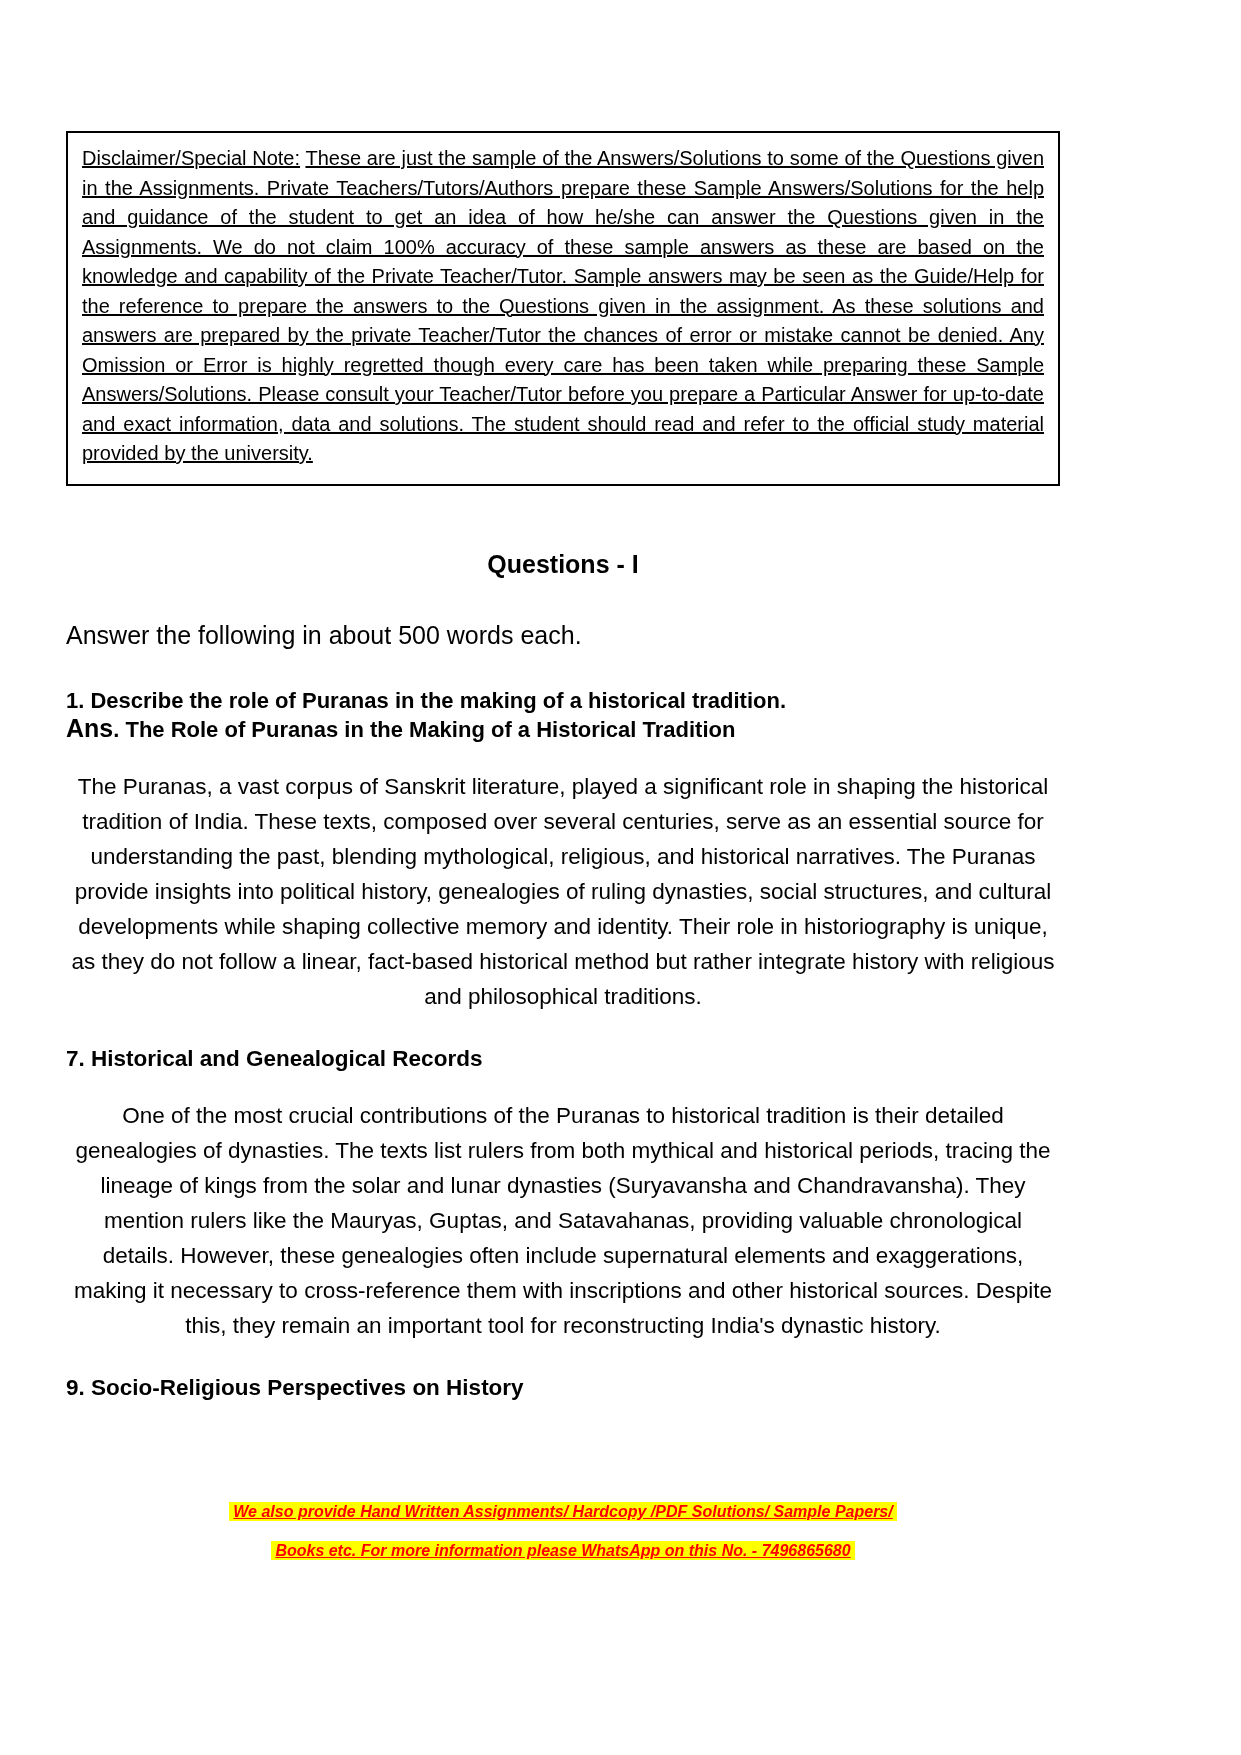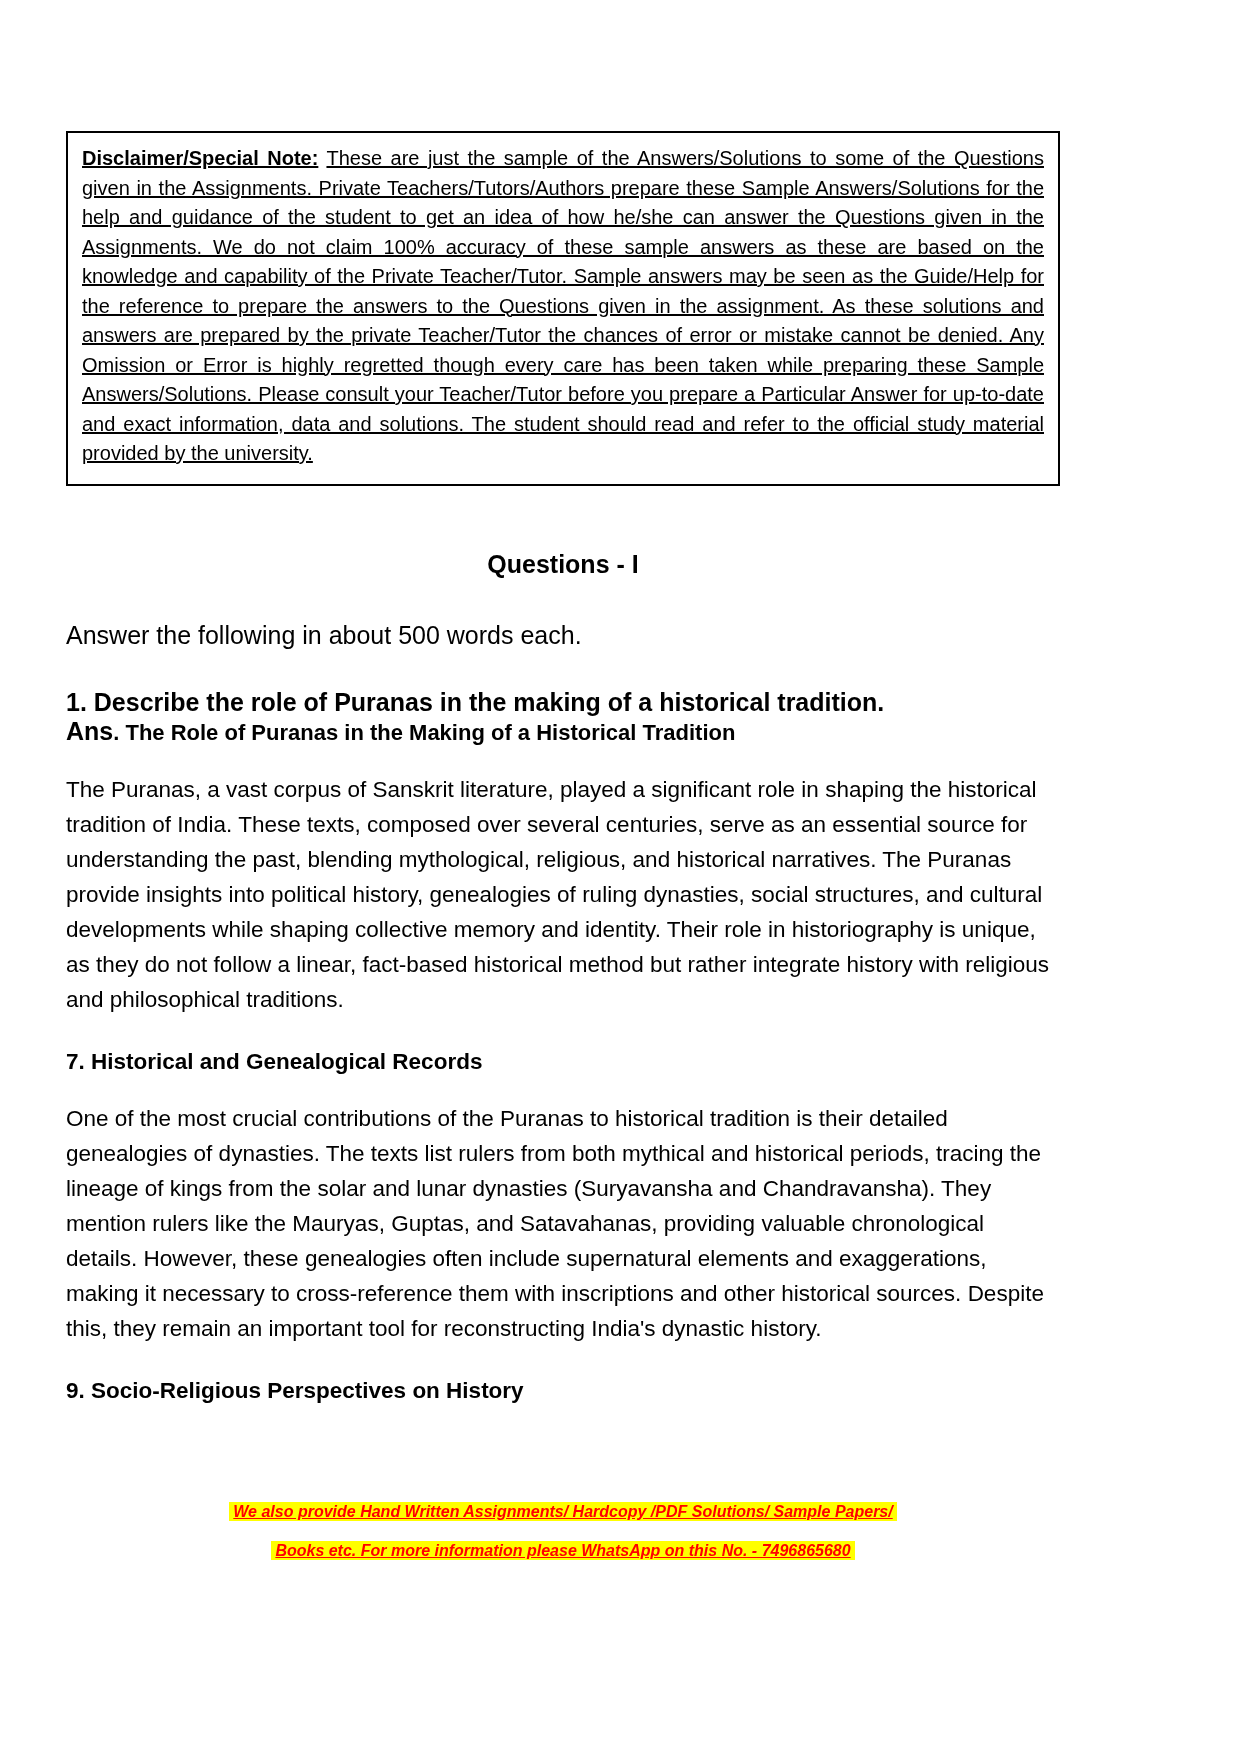--- a/index.html
+++ b/index.html
@@ -21,49 +21,49 @@
     border: 2px solid #000000;
     padding: 11px 14px 15px 14px;
   }
   .disclaimer-text {
     font-size: 20px;
     line-height: 29.5px;
     text-align: justify;
   }
   .u { text-decoration: underline; }
   .disclaimer-label {
-    font-weight: bold;
+    font-weight: normal;
     text-decoration: underline;
   }
   .assignment-title {
     margin-top: 64px;
     text-align: center;
     font-size: 25px;
     font-weight: bold;
   }
   .instruction {
     margin-top: 42px;
     font-size: 25px;
     font-weight: normal;
   }
   .question {
     margin-top: 38px;
-    font-size: 25px;
+    font-size: 22px;
     font-weight: bold;
   }
   .answer-heading {
     font-weight: bold;
   }
   .ans-prefix { font-size: 25px; }
   .answer-title-text { font-size: 22px; }
   .body-para {
     margin-top: 26px;
     font-size: 22.5px;
     line-height: 35px;
-    text-align: left;
+    text-align: center;
   }
   .section-heading {
     margin-top: 32px;
     font-size: 22.5px;
     font-weight: bold;
   }
   .footer-note {
     position: absolute;
     top: 1492px;
     left: 66px;

